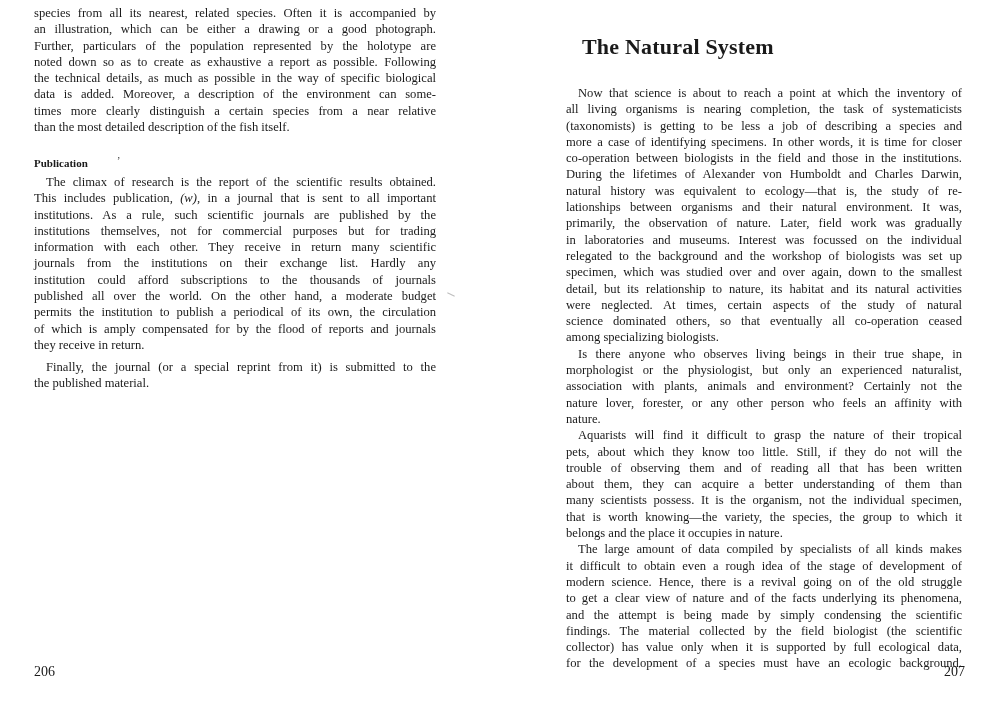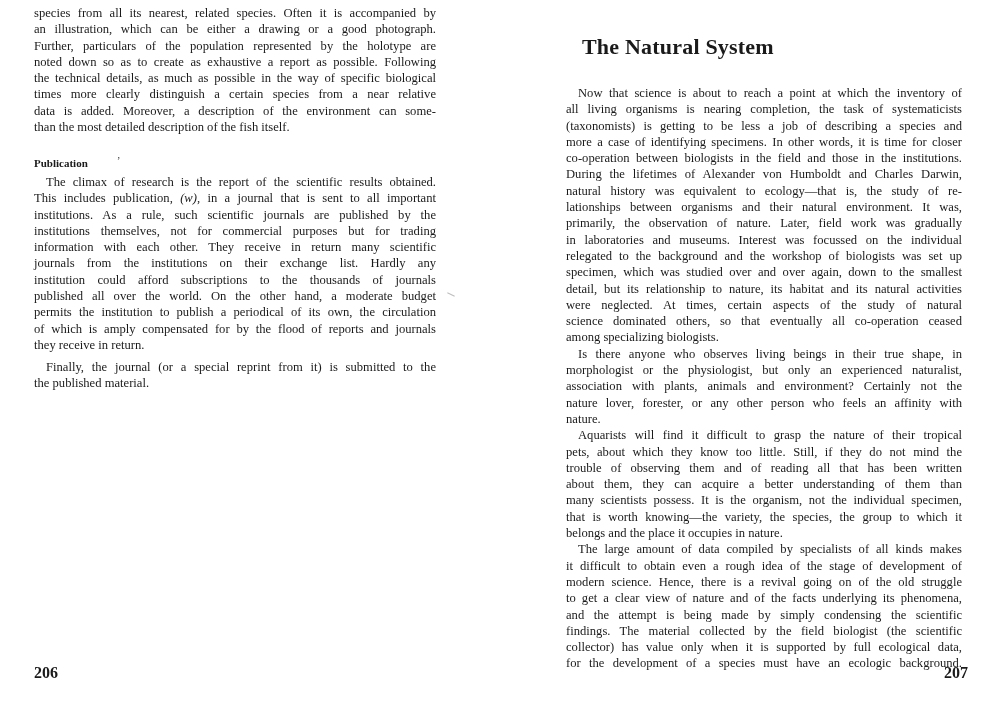--- a/index.html
+++ b/index.html
@@ -7,38 +7,38 @@
          font-family: "Liberation Serif", "DejaVu Serif", serif; color: #1a1a1a; }
   .page { position: absolute; top: 0; }
   #page-left { left: 34px; width: 402px; }
   #page-right { left: 566px; width: 396px; }
   .para { font-size: 12.6px; line-height: 16.3px; text-align: justify; margin: 0; }
   .para .ln { display: block; text-align: justify; text-align-last: justify; white-space: nowrap; }
   .para .ln.last { text-align-last: left; }
   .indent { padding-left: 12px; }
   .subhead { font-weight: bold; font-size: 11px; margin: 0; }
   .chapter-title { position: absolute; top: 18px; left: 0; font-weight: bold; font-size: 22px; margin: 16px; letter-spacing: 0.2px; }
-  .folio { position: absolute; top: 664px; font-weight: bold; font-size: 16px; font-family: "Liberation Serif", serif; text-align: right; }
+  .folio { position: absolute; top: 664px; font-weight: normal; font-size: 14px; font-family: "Liberation Serif", serif; text-align: right; }
   #folio-left { left: 34px; }
   #folio-right { left: 944px; }
   .mark { position: absolute; }
   em { font-style: italic; }
 </style>
 </head>
 <body>
 
 <div class="page" id="page-left">
   <p class="para" id="lp-cont" style="position:absolute; top:5px; width:402px;">
       <span class="ln">species from all its nearest, related species. Often it is accompanied by</span>
       <span class="ln">an illustration, which can be either a drawing or a good photograph.</span>
       <span class="ln">Further, particulars of the population represented by the holotype are</span>
       <span class="ln">noted down so as to create as exhaustive a report as possible. Following</span>
       <span class="ln">the technical details, as much as possible in the way of specific biological</span>
+      <span class="ln">data is added. Moreover, a description of the environment can some-</span>
       <span class="ln">times more clearly distinguish a certain species from a near relative</span>
-      <span class="ln">data is added. Moreover, a description of the environment can some-</span>
       <span class="ln last">than the most detailed description of the fish itself.</span>
     </p>
 
   <p class="subhead" style="position:absolute; top:157px;">Publication</p>
   <span class="mark" style="left:83px; top:155px; font-size:10px;">’</span>
 
   <p class="para" style="position:absolute; top:174px; width:402px;">
     <span class="ln indent">The climax of research is the report of the scientific results obtained.</span>
     <span class="ln"><span>This includes publication, </span><em>(w)</em><span>, in a journal that is sent to all important</span></span>
     <span id="lp-p1-rest"><span class="ln">institutions. As a rule, such scientific journals are published by the</span><span class="ln">institutions themselves, not for commercial purposes but for trading</span><span class="ln">information with each other. They receive in return many scientific</span><span class="ln">journals from the institutions on their exchange list. Hardly any</span><span class="ln">institution could afford subscriptions to the thousands of journals</span><span class="ln">published all over the world. On the other hand, a moderate budget</span><span class="ln">permits the institution to publish a periodical of its own, the circulation</span><span class="ln">of which is amply compensated for by the flood of reports and journals</span><span class="ln last">they receive in return.</span></span>
@@ -77,21 +77,21 @@
       </p>
       <p class="para">
         <span class="ln indent">Is there anyone who observes living beings in their true shape, in</span>
         <span class="ln">morphologist or the physiologist, but only an experienced naturalist,</span>
         <span class="ln">association with plants, animals and environment? Certainly not the</span>
         <span class="ln">nature lover, forester, or any other person who feels an affinity with</span>
         <span class="ln last">nature.</span>
       </p>
       <p class="para">
         <span class="ln indent">Aquarists will find it difficult to grasp the nature of their tropical</span>
-        <span class="ln">pets, about which they know too little. Still, if they do not mind the</span>
+        <span class="ln">pets, about which they know too little. Still, if they do not will the</span>
         <span class="ln">trouble of observing them and of reading all that has been written</span>
         <span class="ln">about them, they can acquire a better understanding of them than</span>
         <span class="ln">many scientists possess. It is the organism, not the individual specimen,</span>
         <span class="ln">that is worth knowing—the variety, the species, the group to which it</span>
         <span class="ln last">belongs and the place it occupies in nature.</span>
       </p>
       <p class="para">
         <span class="ln indent">The large amount of data compiled by specialists of all kinds makes</span>
         <span class="ln">it difficult to obtain even a rough idea of the stage of development of</span>
         <span class="ln">modern science. Hence, there is a revival going on of the old struggle</span>

